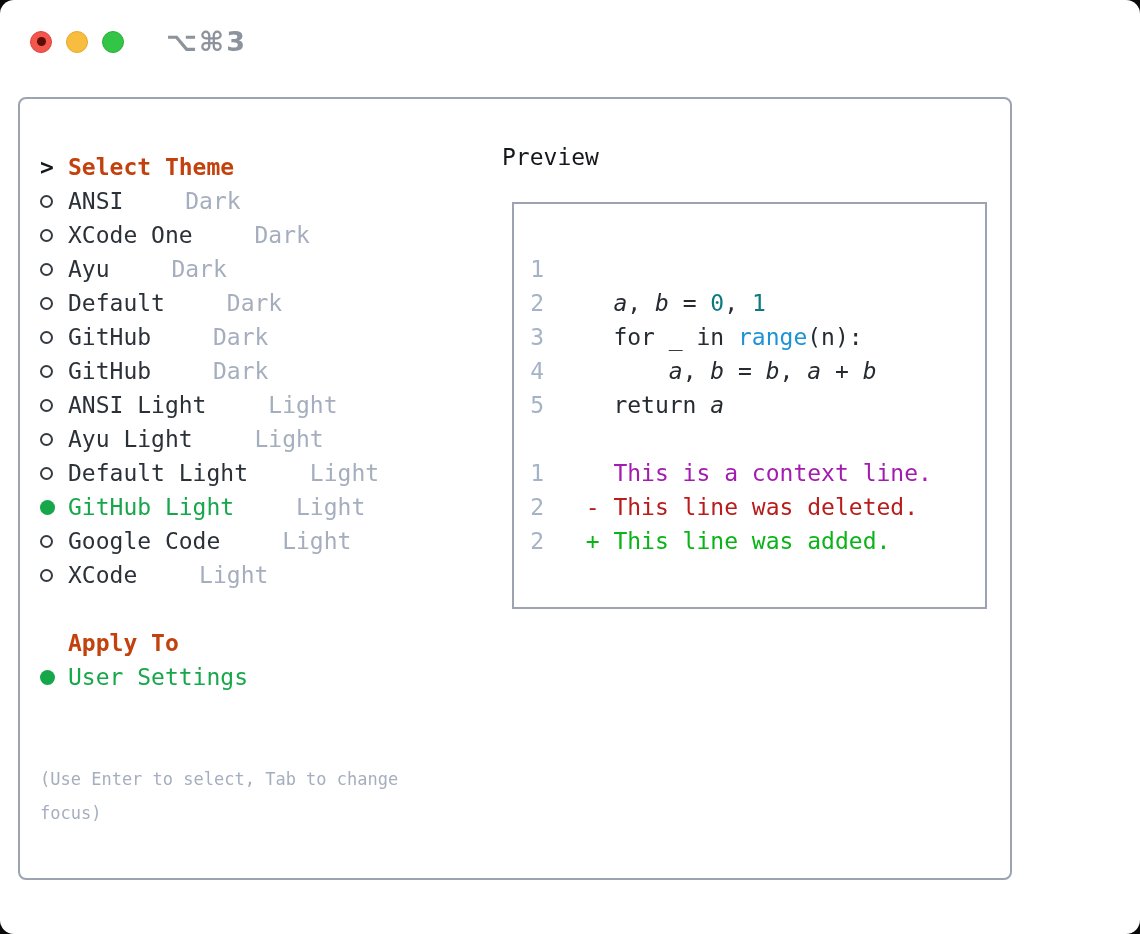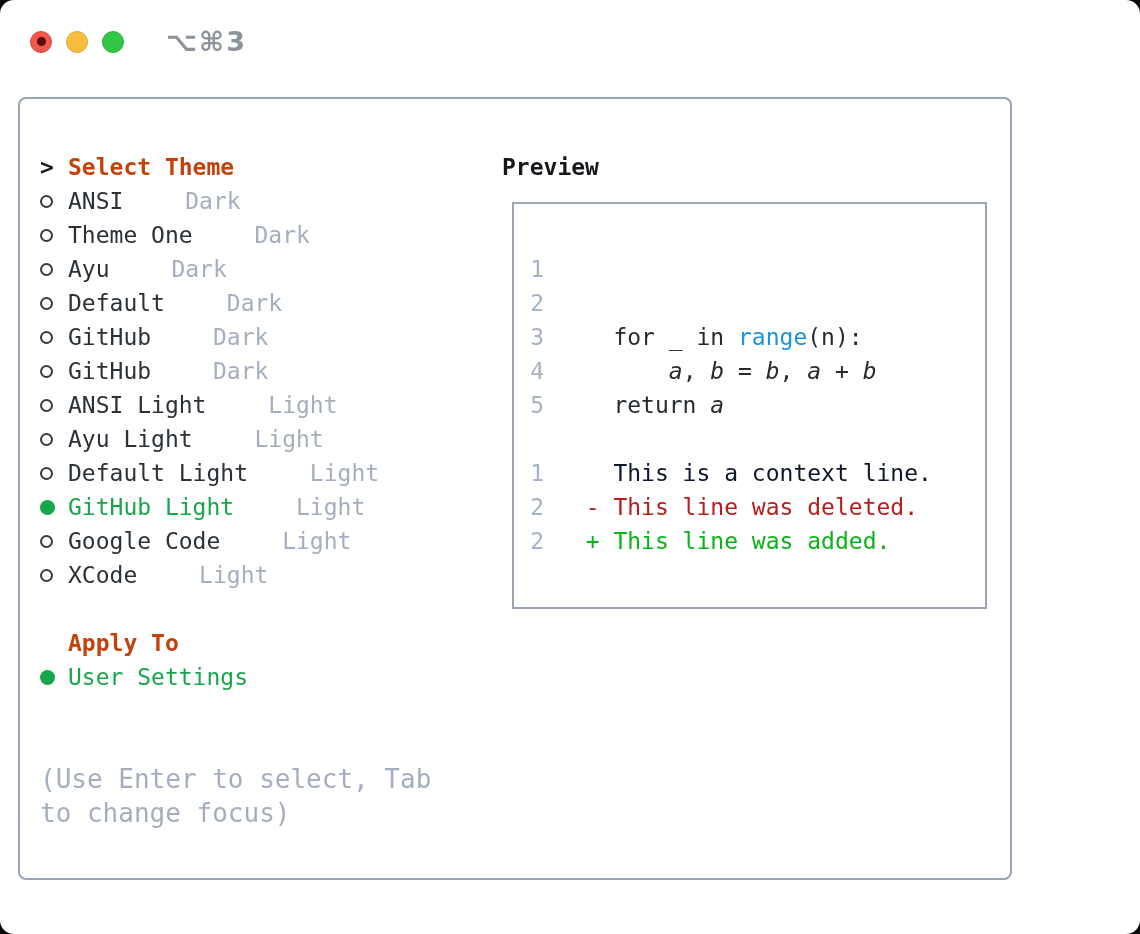--- a/index.html
+++ b/index.html
@@ -25,37 +25,37 @@
   .gutter{width:28px;display:flex;align-items:center;flex:none;}
   .prompt{font-weight:bold;color:#14181d;font-size:23px;}
   .radio{width:13px;height:13px;border-radius:50%;box-sizing:border-box;border:2px solid #343b42;background:transparent;}
   .radio.filled{border:none;background:var(--sel-green,#17a74b);width:15px;height:15px;}
   .hdr{font-weight:bold;color:#c2410c;}
   .variant{color:#a5aebe;margin-left:48px;}
   .sel-label{color:var(--sel-green,#17a74b);}
   .left-col{position:absolute;left:20px;top:51px;}
   .help{
     position:absolute;left:20px;top:663px;width:400px;
-    font-size:26px;line-height:34px;color:#a5aebe;white-space:pre-wrap;
+    font-size:17px;line-height:34px;color:#a5aebe;white-space:pre-wrap;
   }
   
-  .preview-title{position:absolute;left:482px;top:51px;height:34px;line-height:34px;font-size:23px;font-weight:bold;color:#14181d;}
+  .preview-title{position:absolute;left:482px;top:41px;height:34px;line-height:34px;font-size:23px;font-weight:normal;color:#14181d;}
   .preview-box{
     position:absolute;left:492px;top:103px;width:475px;height:407px;
     box-sizing:border-box;border:2px solid #9ba4b0;background:#fff;
     padding:48px 0 0 16px;overflow:hidden;
   }
   .pline{display:flex;height:34px;line-height:34px;font-size:23px;white-space:pre;}
   .lnum{width:14px;flex:none;text-align:right;color:#a6b2c6;margin-right:14px;}
   .tk-plain{color:#262b31;}
   .tk-func{color:#a31515;}
   .tk-num{color:#0b7a80;}
   .tk-builtin{color:#1b93d6;}
   .tk-var{color:#262b31;font-style:italic;}
-  .tk-ctx{color:#0f172a;}
+  .tk-ctx{color:#a21caf;}
   .tk-del{color:#b91c1c;}
   .tk-add{color:#0ab418;}
 </style>
 </head>
 <body>
 
 <div class="window">
 
   <div class="titlebar">
     <span class="light red">
@@ -74,21 +74,21 @@
         <span class="hdr">Select Theme</span>
       </div>
       <div id="themes-mount">
   <div class="row">
     <span class="gutter"><span class="radio"></span></span>
     <span class="opt-label">ANSI</span><span class="variant"> Dark</span>
   </div>
 
   <div class="row">
     <span class="gutter"><span class="radio"></span></span>
-    <span class="opt-label">Theme One</span><span class="variant"> Dark</span>
+    <span class="opt-label">XCode One</span><span class="variant"> Dark</span>
   </div>
 
   <div class="row">
     <span class="gutter"><span class="radio"></span></span>
     <span class="opt-label">Ayu</span><span class="variant"> Dark</span>
   </div>
 
   <div class="row">
     <span class="gutter"><span class="radio"></span></span>
     <span class="opt-label">Default</span><span class="variant"> Dark</span>
@@ -153,20 +153,21 @@
     <div class="preview-title">Preview</div>
 
     <div class="preview-box">
       <div id="code-mount">
   <div class="pline">
     <span class="lnum">1</span>
   </div>
 
   <div class="pline">
     <span class="lnum">2</span>
+    <span class="code-tokens"><span class="tk-plain">    </span><span class="tk-var">a</span><span class="tk-plain">, </span><span class="tk-var">b</span><span class="tk-plain"> = </span><span class="tk-num">0</span><span class="tk-plain">, </span><span class="tk-num">1</span></span>
   </div>
 
   <div class="pline">
     <span class="lnum">3</span>
     <span class="code-tokens"><span class="tk-plain">    for _ in </span><span class="tk-builtin">range</span><span class="tk-plain">(n):</span></span>
   </div>
 
   <div class="pline">
     <span class="lnum">4</span>
     <span class="code-tokens"><span class="tk-plain">        </span><span class="tk-var">a</span><span class="tk-plain">, </span><span class="tk-var">b</span><span class="tk-plain"> = </span><span class="tk-var">b</span><span class="tk-plain">, </span><span class="tk-var">a</span><span class="tk-plain"> + </span><span class="tk-var">b</span></span>

